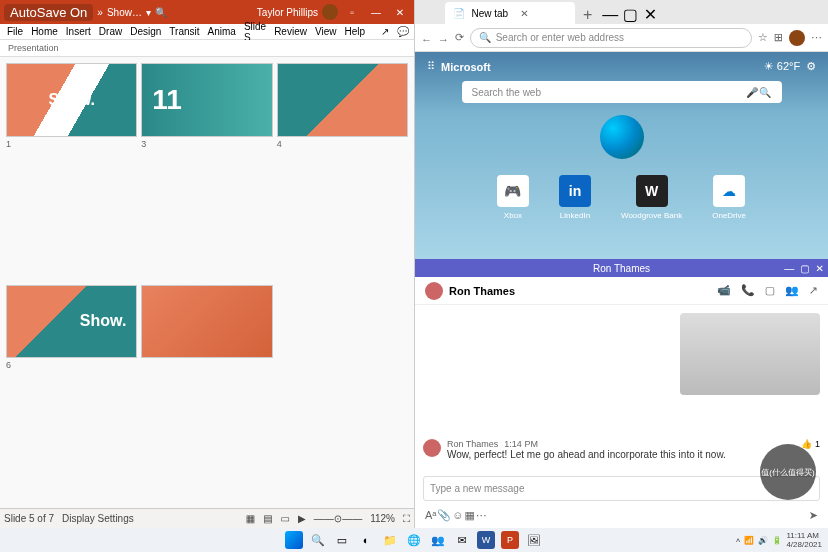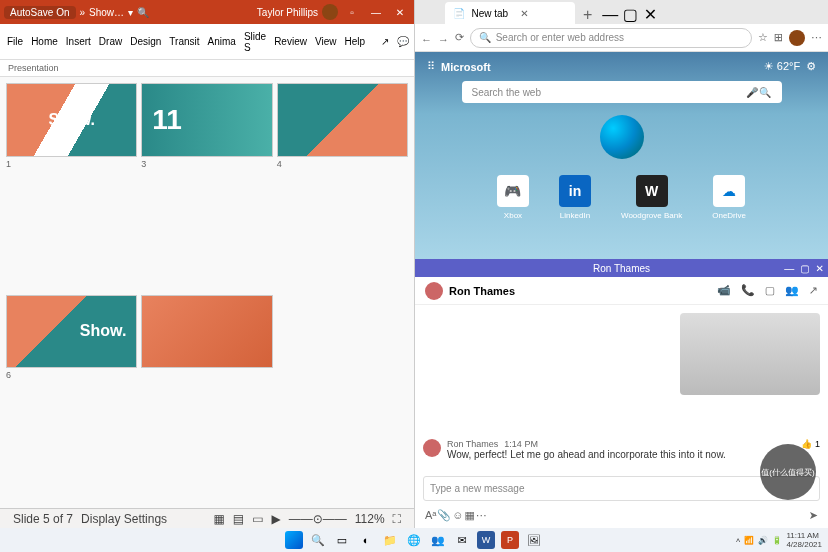--- a/index.html
+++ b/index.html
@@ -1,39 +1,39 @@
 <!DOCTYPE html>
 <html><head>
 <meta charset="utf-8">
 <style>
 *{margin:0;padding:0;box-sizing:border-box;font-family:'Segoe UI',sans-serif}
 body{width:828px;height:552px;overflow:hidden;background:#f0f0f0}
 .desktop{width:828px;height:528px;display:flex;position:relative}
 .ppt{width:415px;height:528px;background:#f3f2f1;display:flex;flex-direction:column;border-right:1px solid #ccc}
 .ppt-title{background:#c43e1c;color:#fff;height:24px;display:flex;align-items:center;font-size:10px;padding:0 4px;gap:4px}
 .ppt-title .spacer{flex:1}
-.autosave{background:#a03517;padding:1px 6px;border-radius:4px;font-size:10px}
+.autosave{background:#a03517;padding:1px 6px;border-radius:4px;font-size:13px}
 .avatar{width:16px;height:16px;border-radius:50%;background:#8b4513}
 .winbtn{width:20px;text-align:center;cursor:pointer}
-.ribbon{background:#fff;height:36px;display:flex;align-items:center;font-size:10px;padding:0 4px;gap:2px;border-bottom:1px solid #ddd}
+.ribbon{background:#fff;height:16px;display:flex;align-items:center;font-size:10px;padding:0 4px;gap:2px;border-bottom:1px solid #ddd}
 .ribbon span{padding:2px 3px;cursor:pointer}
 .pres-label{font-size:9px;padding:3px 8px;color:#666;background:#fff;border-bottom:1px solid #ddd}
 .slides{flex:1;overflow:auto;background:#f9f9f9;padding:6px;display:grid;grid-template-columns:1fr 1fr 1fr;gap:4px}
 .slide-wrap{display:flex;flex-direction:column}
 .slide{width:100%;aspect-ratio:16/9;background:linear-gradient(135deg,#e8825e,#2a8988);border:1px solid #ccc;position:relative;display:flex;align-items:center;justify-content:center;color:#fff;font-weight:600;font-size:16px;overflow:hidden}
 .slide.sel{border:2px solid #c43e1c}
 .slide-num{font-size:9px;color:#666;margin-top:2px}
 .s1{background:linear-gradient(120deg,#e8825e 40%,#fff 40%,#fff 60%,#2a8988 60%)}
 .s2{background:linear-gradient(120deg,#2a8988 50%,#e8825e 50%)}
 .s3{background:linear-gradient(90deg,#2a8988,#4ab0a8);font-size:28px;justify-content:flex-start;padding-left:10px}
 .s4{background:linear-gradient(135deg,#2a8988 50%,#e8825e 50%)}
 .s5{background:linear-gradient(135deg,#fff 30%,#2a8988 30%);color:#2a8988;align-items:flex-start;padding:8px}
 .s6{background:linear-gradient(135deg,#e8825e 40%,#2a8988 40%);justify-content:flex-end;padding-right:10px}
 .s7{background:linear-gradient(135deg,#e8825e,#d4623a)}
-.ppt-status{height:20px;background:#f3f2f1;border-top:1px solid #ccc;display:flex;align-items:center;font-size:12px;padding:0 13px;gap:8px;color:#444}
+.ppt-status{height:20px;background:#f3f2f1;border-top:1px solid #ccc;display:flex;align-items:center;font-size:10px;padding:0 4px;gap:8px;color:#444}
 .ppt-status .spacer{flex:1}
 .edge{flex:1;height:528px;display:flex;flex-direction:column;background:#fff}
 .edge-top{height:24px;background:#e8e8e8;display:flex;align-items:flex-end;padding-left:30px}
 .tab{background:#fff;height:22px;display:flex;align-items:center;font-size:10px;padding:0 8px;gap:6px;border-radius:4px 4px 0 0;width:130px}
 .tab-close{cursor:pointer;color:#666}
 .newtab{padding:0 8px;color:#666;cursor:pointer}
 .edge-toolbar{height:28px;background:#fff;display:flex;align-items:center;padding:0 6px;gap:6px;border-bottom:1px solid #ddd;font-size:11px;color:#666}
 .omnibox{flex:1;height:20px;border:1px solid #ccc;border-radius:10px;display:flex;align-items:center;padding:0 8px;font-size:10px;color:#888;gap:4px}
 .edge-content{height:207px;background:linear-gradient(180deg,#4a7fa8 0%,#7ab5d0 30%,#a8d5e8 100%);position:relative;display:flex;flex-direction:column;align-items:center;padding-top:4px}
 .ms-header{width:100%;display:flex;align-items:center;padding:4px 12px;color:#fff;font-size:11px;gap:6px}

